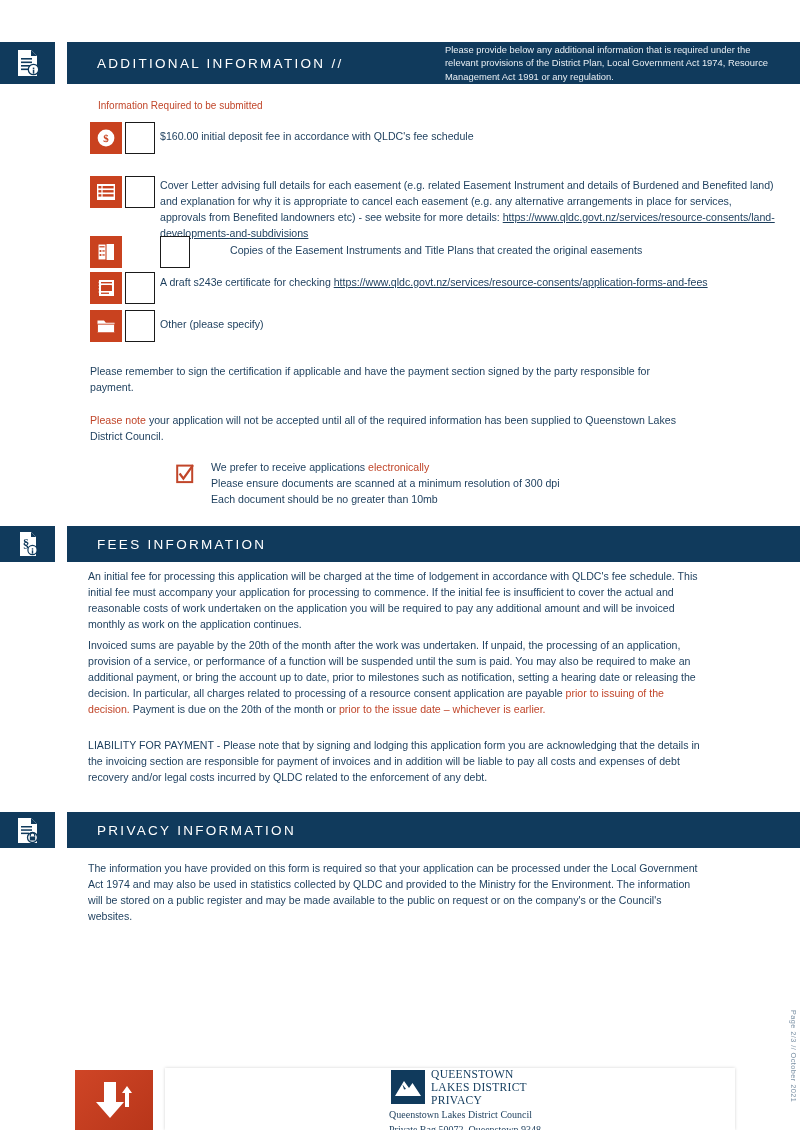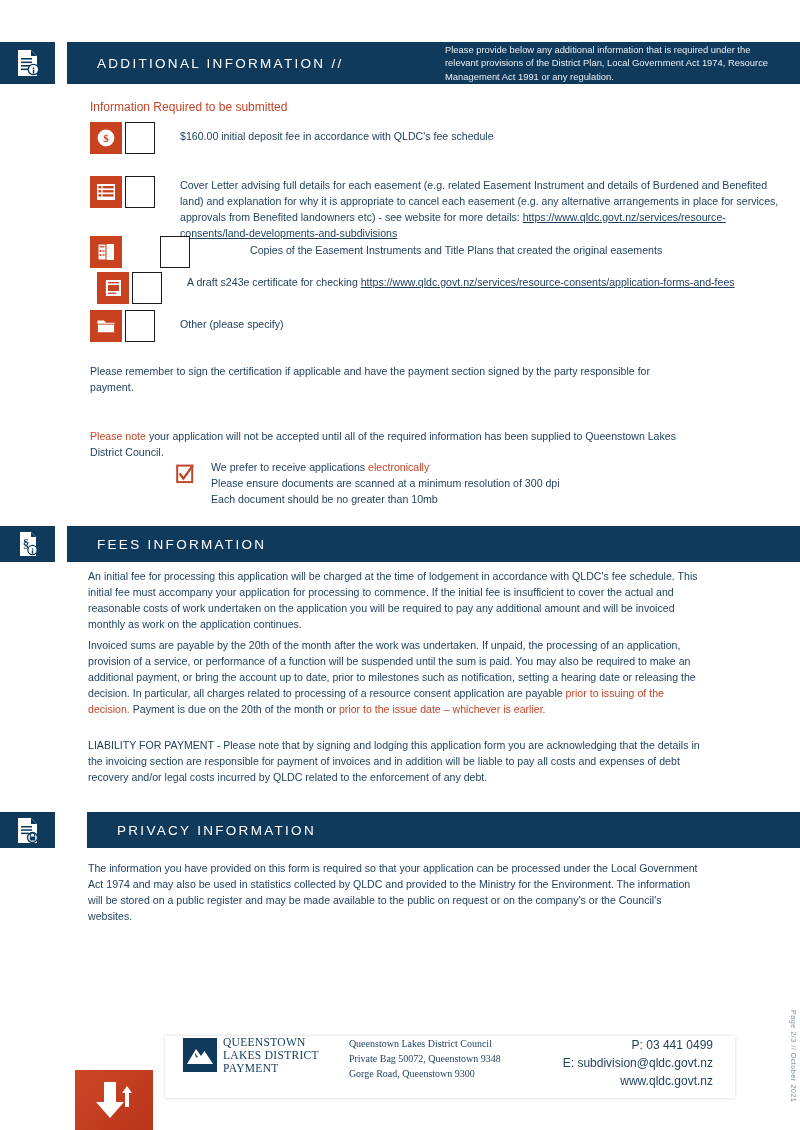--- a/index.html
+++ b/index.html
@@ -43,34 +43,34 @@
   .ic {
     width: 32px; height: 32px; background: #c9421f;
     display: flex; align-items: center; justify-content: center;
     flex: 0 0 32px;
   }
   .cbox {
     width: 30px; height: 32px; background: #ffffff;
     border: 1.6px solid #1a1a1a; margin-left: 3px; flex: 0 0 30px;
   }
   .ctext {
-    margin-left: 25px; font-size: 10.6px; line-height: 1.5; color: #1b3d5c;
+    margin-left: 5px; font-size: 10.6px; line-height: 1.5; color: #1b3d5c;
     padding-top: 6px;
   }
 
   
   .footer-arrow {
     position: absolute; left: 75px; top: 1070px; width: 78px; height: 60px;
     background: linear-gradient(135deg,#cf4526,#b8361a);
     display: flex; align-items: center; justify-content: center;
   }
   .footer-card {
-    position: absolute; left: 165px; top: 1036px; width: 570px; height: 62px;
+    position: absolute; left: 165px; top: 1068px; width: 570px; height: 62px;
     background: #ffffff; box-shadow: 0 0 3px rgba(0,0,0,.18);
-    display: flex; align-items: flex-start;
+    display: flex; align-items: center; flex-direction: column;
   }
   .logo-wrap { display: flex; align-items: center; padding-left: 18px; }
   .logo-txt {
     margin-left: 6px; color: #103a5c; font-family: "Liberation Serif", serif;
     font-size: 11.5px; line-height: 1.12; letter-spacing: .3px;
   }
   .faddr { margin-left: 30px; font-size: 10px; line-height: 1.5; color: #1b3d5c; font-family: Liberation Serif, serif; }
   .fcontact {
     margin-left: auto; padding-right: 22px; text-align: right;
     font-size: 12px; line-height: 1.5; color: #1b3d5c;
@@ -102,21 +102,21 @@
         <rect x="16.8" y="18.6" width="1.5" height="1.5" fill="#103a5c"></rect>
         <rect x="16.8" y="20.7" width="1.5" height="4" fill="#103a5c"></rect>
       </svg>
     </div>
     <div class="band-bar">
       <div class="band-title">ADDITIONAL INFORMATION  //</div>
       <div class="band-desc">Please provide below any additional information that is required under the relevant provisions of the District Plan, Local Government Act 1974, Resource Management Act 1991 or any regulation.</div>
     </div>
   </div>
 
-  <div class="para" style="left:90px; top:98px; color:#c1462a; font-size:12px;">Information Required to be submitted</div>
+  <div class="para" style="left:98px; top:98px; color:#c1462a; font-size:10px;">Information Required to be submitted</div>
 
   <div class="check-row" style="left:90px; top:122px; width:690px;">
     <div class="ic">
       <svg width="22" height="22" viewBox="0 0 22 22">
         <circle cx="11" cy="11" r="8.4" fill="#fff"></circle>
         <text x="11" y="15.4" font-size="11" font-family="Liberation Serif, serif" font-weight="bold" fill="#c9421f" text-anchor="middle">$</text>
       </svg>
     </div>
     <div class="cbox"></div>
     <div class="ctext" style="padding-top:7px;">$160.00 initial deposit fee in accordance with QLDC's fee schedule</div>
@@ -151,21 +151,21 @@
             <rect x="7.4" y="9.3" width="2.3" height="1.3"></rect>
           <circle cx="5.5" cy="14" r="1.1"></circle>
             <rect x="7.4" y="13.3" width="2.3" height="1.3"></rect>
         </g>
       </svg>
     </div>
     <div class="cbox"></div>
     <div class="ctext" style="padding-top:7px;">Copies of the Easement Instruments and Title Plans that created the original easements</div>
   </div>
 
-  <div class="check-row" style="left:97px; top:272px; width:700px;">
+  <div class="check-row" style="left:90px; top:272px; width:700px;">
     <div class="ic">
       <svg width="22" height="22" viewBox="0 0 22 22">
         <rect x="4" y="3" width="15" height="16" fill="#fff"></rect>
         <g fill="#c9421f">
           <rect x="6" y="5" width="11" height="1.4"></rect>
           <rect x="6" y="8" width="11" height="6" rx="0.6"></rect>
           <rect x="6" y="15.6" width="8" height="1.3"></rect>
         </g>
         <g fill="#fff">
           <circle cx="4.6" cy="5.4" r="1.05"></circle>
@@ -185,21 +185,21 @@
         <path d="M2.5 5.5 h6.5 l1.8 2.2 h8.7 v10 h-17 z" fill="#fff"></path>
         <path d="M2.5 9.2 h17 v8.5 h-17 z" fill="#fff" stroke="#c9421f" stroke-width="0.9"></path>
       </svg>
     </div>
     <div class="cbox"></div>
     <div class="ctext" style="padding-top:7px;">Other (please specify)</div>
   </div>
 
   <div class="para" style="left:90px; top:363px; width:600px;">Please remember to sign the certification if applicable and have the payment section signed by the party responsible for payment.</div>
 
-  <div class="para" style="left:90px; top:412px; width:620px;margin-top:16px;">
+  <div class="para" style="left:90px; top:412px; width:620px;">
     <span class="red">Please note</span><span> your application will not be accepted until all of the required information has been supplied to Queenstown Lakes District Council.</span>
   </div>
 
   <div class="chk-icon">
     <svg width="19" height="22" viewBox="0 0 19 22">
       <rect x="1.2" y="2.6" width="15" height="16.5" fill="#fff" stroke="#c1462a" stroke-width="2"></rect>
       <path d="M3.6 10.5 L7.4 15.6 L17 2.2" fill="none" stroke="#c1462a" stroke-width="2.3"></path>
     </svg>
   </div>
   <div class="para" style="left:211px; top:459px; width:520px;">
@@ -225,21 +225,21 @@
   </div>
 
   <div class="para" style="left:88px; top:568px; width:610px;">An initial fee for processing this application will be charged at the time of lodgement in accordance with QLDC's fee schedule. This initial fee must accompany your application for processing to commence. If the initial fee is insufficient to cover the actual and reasonable costs of work undertaken on the application you will be required to pay any additional amount and will be invoiced monthly as work on the application continues.</div>
 
   <div class="para" style="left:88px; top:637px; width:620px;">
     <span>Invoiced sums are payable by the 20th of the month after the work was undertaken. If unpaid, the processing of an application, provision of a service, or performance of a function will be suspended until the sum is paid. You may also be required to make an additional payment, or bring the account up to date, prior to milestones such as notification, setting a hearing date or releasing the decision. In particular, all charges related to processing of a resource consent application are payable </span><span class="red">prior to issuing of the decision.</span><span> Payment is due on the 20th of the month or </span><span class="red">prior to the issue date – whichever is earlier.</span>
   </div>
 
   <div class="para" style="left:88px; top:737px; width:615px;">LIABILITY FOR PAYMENT - Please note that by signing and lodging this application form you are acknowledging that the details in the invoicing section are responsible for payment of invoices and in addition will be liable to pay all costs and expenses of debt recovery and/or legal costs incurred by QLDC related to the enforcement of any debt.</div>
 
-  <div class="band" style="top:812px; width:800px; height:36px;gap:20px;">
+  <div class="band" style="top:812px; width:800px; height:36px;">
     <div class="band-icon">
       <svg width="24" height="27" viewBox="0 0 24 27">
         <path d="M2 1 h13 l6 6 v19 h-19 z" fill="#fff"></path>
         <path d="M15 1 v6 h6 z" fill="#103a5c"></path>
         <g fill="#103a5c">
           <rect x="5" y="9" width="11" height="1.5"></rect>
           <rect x="5" y="12.3" width="11" height="1.5"></rect>
           <rect x="5" y="15.6" width="8" height="1.5"></rect>
         </g>
         <circle cx="16.5" cy="20.5" r="5" fill="#fff" stroke="#103a5c" stroke-width="1.3"></circle>
@@ -264,21 +264,21 @@
   <div class="footer-card">
     <div class="logo-wrap">
       <svg width="34" height="34" viewBox="0 0 34 34">
         <rect width="34" height="34" fill="#103a5c"></rect>
         <path d="M4 26 L13 11 L18 18 L21.5 13 L30 26 Z" fill="#ffffff"></path>
         <path d="M11.5 14.5 L15 19 L13 19.6 Z" fill="#103a5c"></path>
       </svg>
       <div class="logo-txt">
         <div>QUEENSTOWN</div>
         <div>LAKES DISTRICT</div>
-        <div>PAYMENT</div>
+        <div>PRIVACY</div>
       </div>
     </div>
     <div class="faddr">
       <div>Queenstown Lakes District Council</div>
       <div>Private Bag 50072, Queenstown 9348</div>
       <div>Gorge Road, Queenstown 9300</div>
     </div>
     <div class="fcontact">
       <div>P: 03 441 0499</div>
       <div>E: subdivision@qldc.govt.nz</div>

